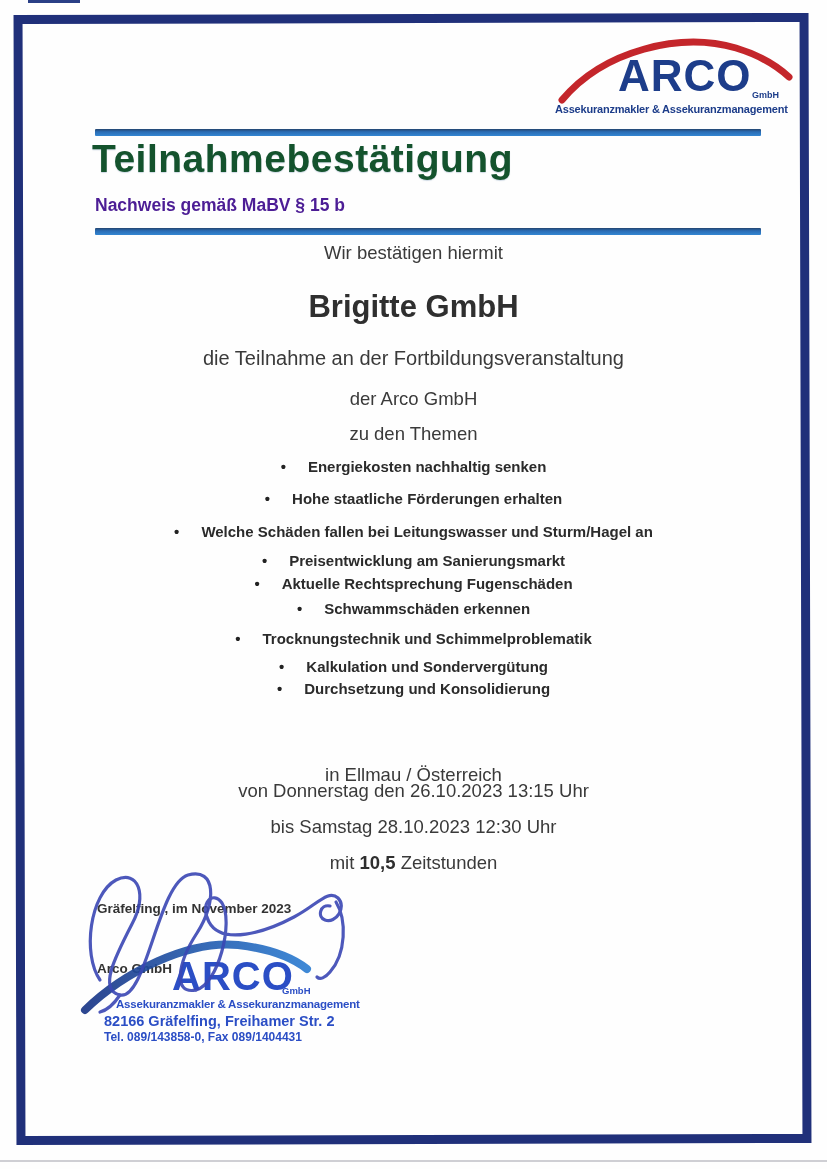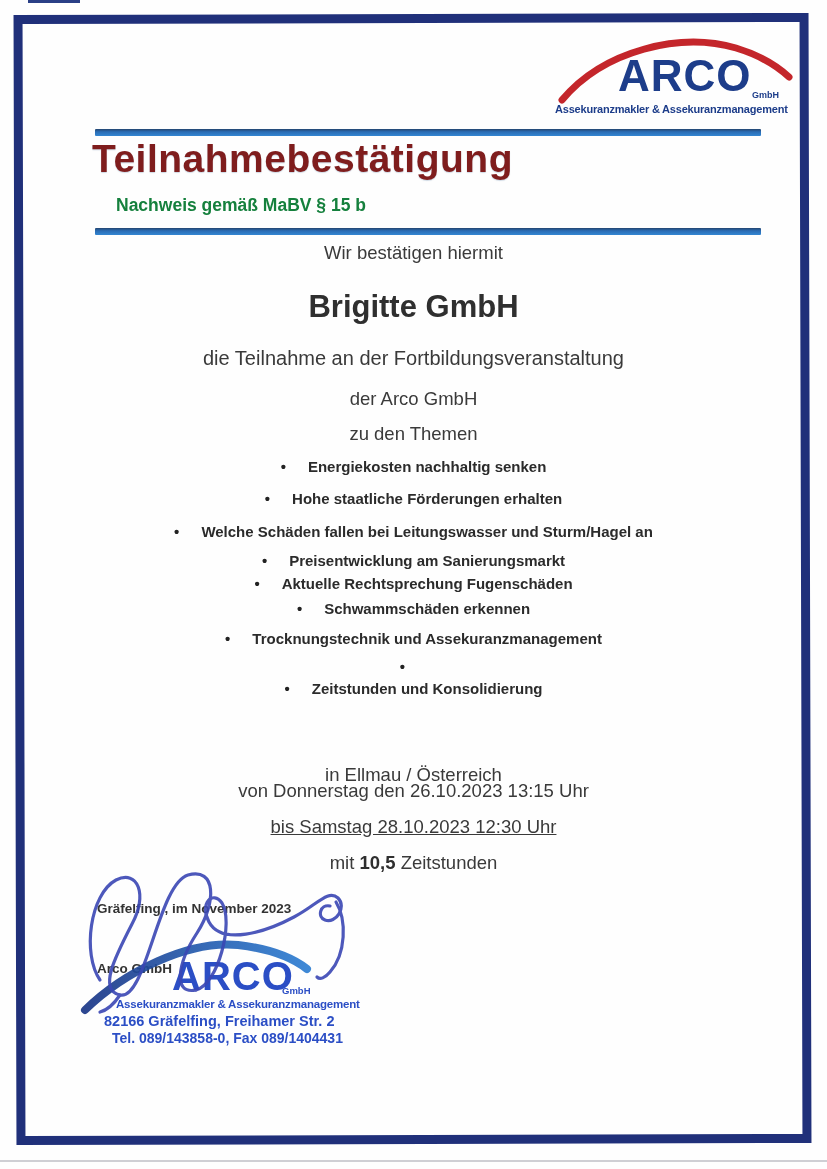--- a/index.html
+++ b/index.html
@@ -30,25 +30,25 @@
   }
 
   
   .bar{position:absolute;left:95px;width:666px;height:7px;
     background:linear-gradient(to bottom,#24456f 0%,#2a6cb4 40%,#3386d2 100%);
     border-radius:1px;}
   .bar1{top:129px;}
   .bar2{top:228px;}
   .doc-title{
     position:absolute;left:92px;top:137px;font-size:39px;font-weight:600;
-    color:#7f1d1d;letter-spacing:0.5px;
+    color:#14532d;letter-spacing:0.5px;
     text-shadow:0 1px 1px rgba(120,150,180,0.35);
   }
   .doc-subtitle{
-    position:absolute;left:95px;top:195px;font-size:17.5px;font-weight:bold;color:#15803d;margin-left:21px;
+    position:absolute;left:95px;top:195px;font-size:17.5px;font-weight:bold;color:#4c1d95;
   }
 
   
   .cline{position:absolute;left:0;width:827px;text-align:center;color:#3a3a3a;}
   .intro{top:242px;font-size:18.5px;}
   .participant{top:289px;font-size:31px;font-weight:600;color:#2f2f2f;}
   .bline1{top:347px;font-size:20px;}
   .bline2{top:388px;font-size:18.5px;}
   .bline3{top:423px;font-size:18.5px;}
 
@@ -61,39 +61,39 @@
   .theme:nth-child(3){margin-bottom:8px;}
   .theme:nth-child(4){margin-bottom:2px;}
   .theme:nth-child(5){margin-bottom:4px;}
   .theme:nth-child(6){margin-bottom:9px;}
   .theme:nth-child(7){margin-bottom:7px;}
   .theme:nth-child(8){margin-bottom:1px;}
 
   
   .loc{top:744px;font-size:18.5px;margin-top:20px;}
   .from{top:780px;font-size:18.5px;}
-  .to{top:816px;font-size:18.5px;text-decoration:underline;}
+  .to{top:816px;font-size:18.5px;}
   .hours{top:852px;font-size:18.5px;}
   .hours b{font-weight:bold;color:#2f2f2f;}
 
   
   .place-date{position:absolute;left:97px;top:901px;font-size:13.5px;font-weight:600;color:#333;}
   .company{position:absolute;left:97px;top:961px;font-size:13.5px;font-weight:600;color:#333;}
 
   
   .stamp{position:absolute;left:78px;top:928px;width:260px;height:130px;color:#2b4ec5;}
   .stamp .arc{position:absolute;left:0;top:0;}
   .stamp .name{
     position:absolute;left:94px;top:28px;font-size:40px;font-weight:bold;
     letter-spacing:1px;line-height:1;color:#2b4ec5;
   }
   .stamp .suffix{position:absolute;left:204px;top:57px;font-size:9.5px;font-weight:bold;}
   .stamp .tagline{position:absolute;left:38px;top:70px;font-size:11.5px;font-weight:bold;white-space:nowrap;letter-spacing:-0.2px;}
   .stamp .address{position:absolute;left:26px;top:85px;font-size:14.5px;font-weight:bold;white-space:nowrap;}
-  .stamp .phone{position:absolute;left:34px;top:102px;font-size:14px;font-weight:bold;white-space:nowrap;}
+  .stamp .phone{position:absolute;left:26px;top:102px;font-size:12px;font-weight:bold;white-space:nowrap;}
 
   .signature{position:absolute;left:70px;top:862px;}
 </style>
 </head>
 <body>
 
 <div class="page">
 
   <div class="frame"></div>
   <div class="scan-edge-top"></div>
@@ -139,28 +139,29 @@
     <div class="theme">
       <span class="dot">•</span>
       <span>Aktuelle Rechtsprechung Fugenschäden</span>
     </div>
     <div class="theme">
       <span class="dot">•</span>
       <span>Schwammschäden erkennen</span>
     </div>
     <div class="theme">
       <span class="dot">•</span>
-      <span>Trocknungstechnik und Assekuranzmanagement</span>
+      <span>Trocknungstechnik und Schimmelproblematik</span>
     </div>
     <div class="theme">
       <span class="dot">•</span>
+      <span>Kalkulation und Sondervergütung</span>
     </div>
     <div class="theme">
       <span class="dot">•</span>
-      <span>Zeitstunden und Konsolidierung</span>
+      <span>Durchsetzung und Konsolidierung</span>
     </div>
   </div>
 
   <div class="cline loc">in Ellmau / Österreich</div>
   <div class="cline from">von Donnerstag den 26.10.2023 13:15 Uhr</div>
   <div class="cline to">bis Samstag 28.10.2023 12:30 Uhr</div>
   <div class="cline hours"><span>mit </span><b>10,5</b><span> Zeitstunden</span></div>
 
   <div class="place-date">Gräfelfing , im November 2023</div>
   <div class="company">Arco GmbH</div>

